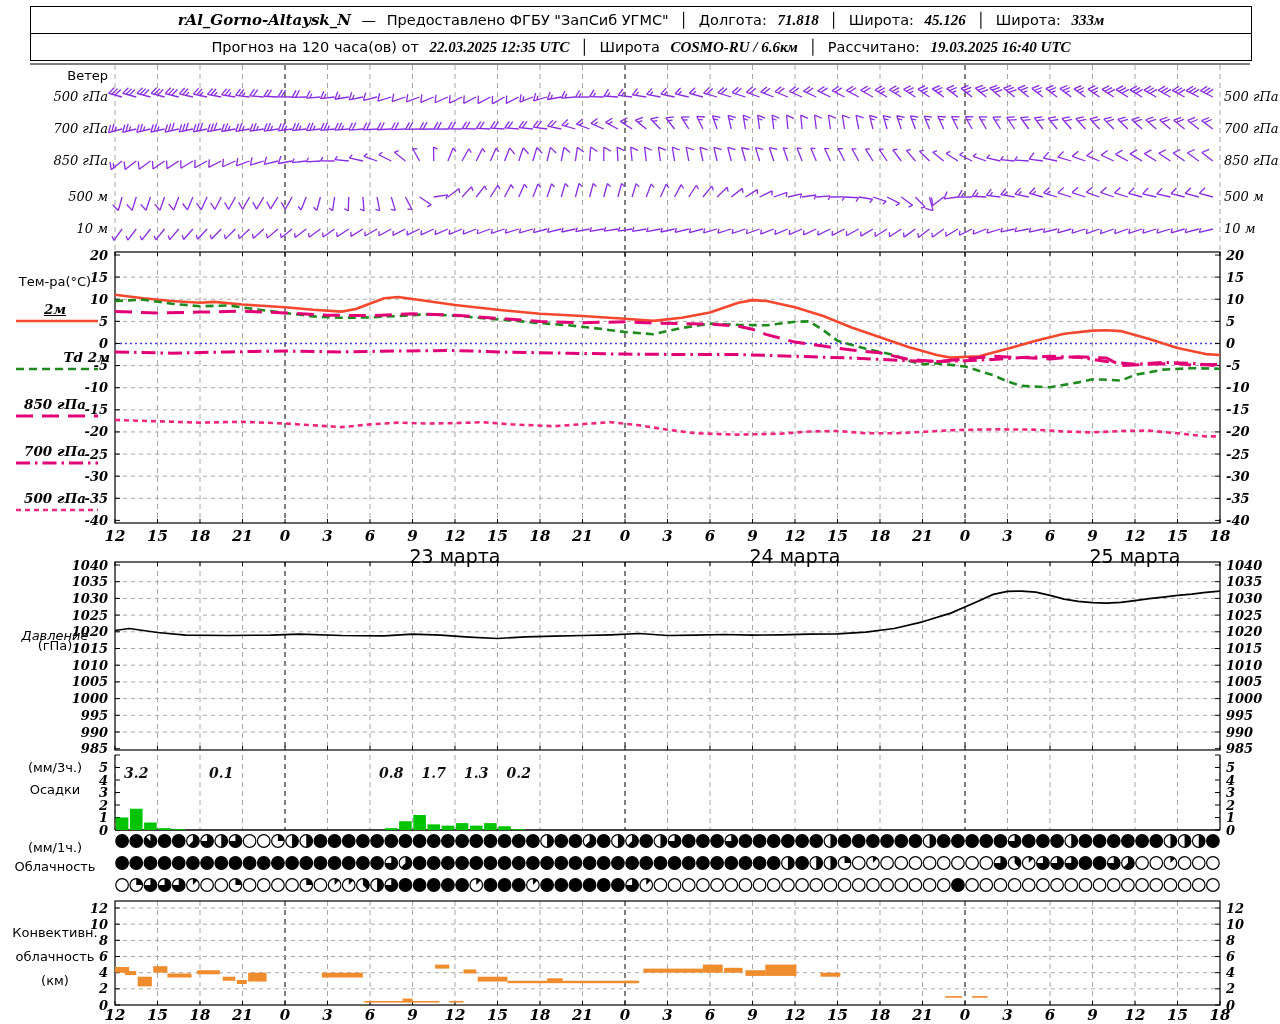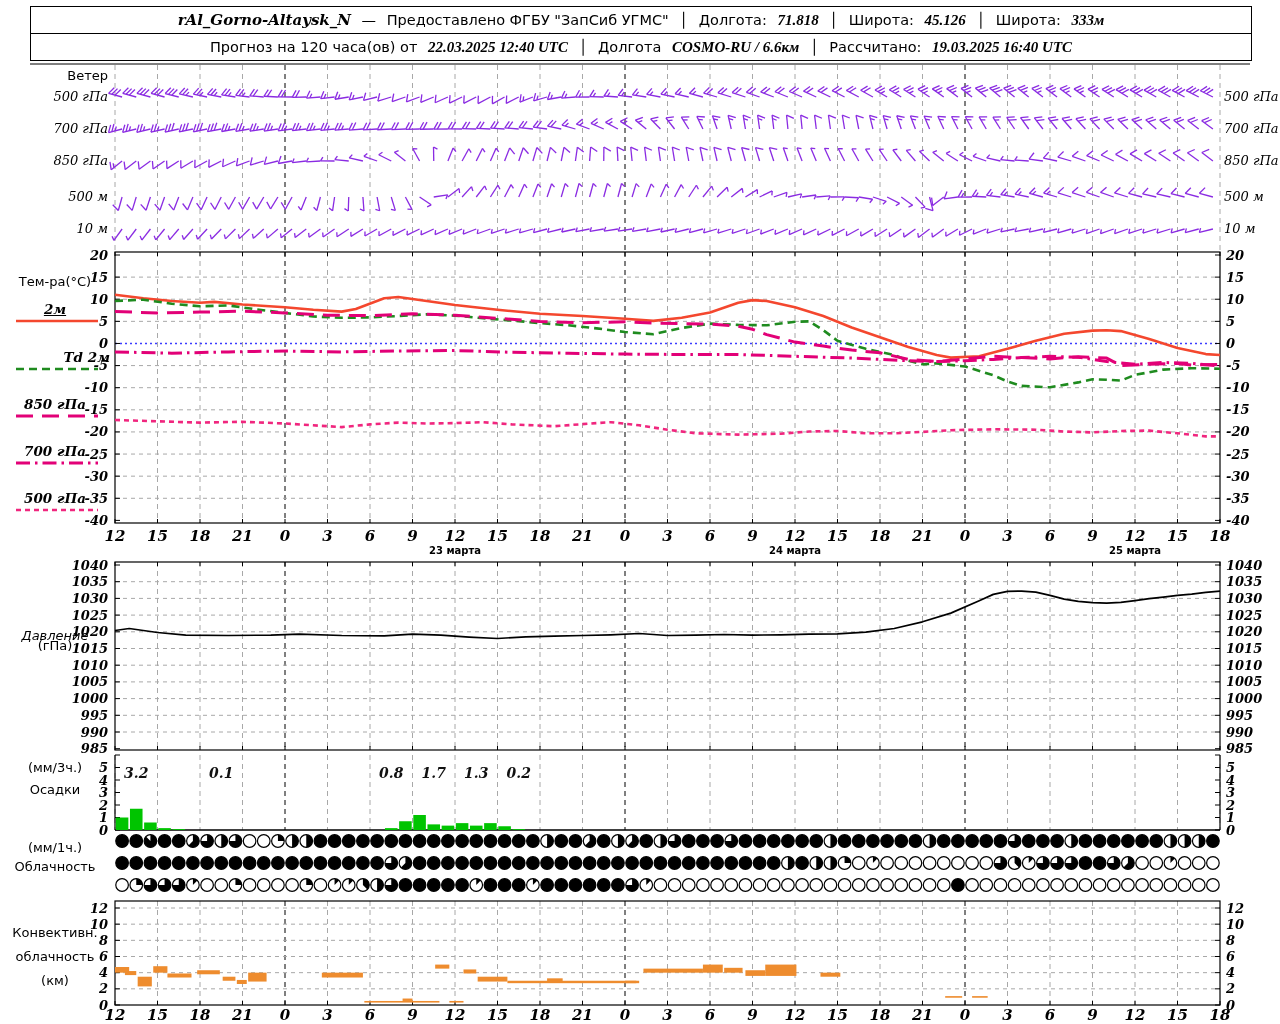--- a/index.html
+++ b/index.html
@@ -11,21 +11,21 @@
   .hrow+.hrow{border-top:1px solid #000;}
   .hrow span{margin:0 3px;}
   .st{font-family:"DejaVu Serif",serif;font-style:italic;font-weight:bold;font-size:15px;}
   .val{font-family:Liberation Serif, serif;font-style:italic;font-weight:bold;font-size:15px;}
   .sep{display:inline-block;margin:0 8px;color:#000;}
   .cap{position:absolute;left:0;width:110px;text-align:center;font-size:13px;z-index:4;}
   .capr{position:absolute;width:110px;text-align:right;font-size:13px;z-index:4;}
   .wlab{position:absolute;font-family:"DejaVu Serif",serif;font-style:italic;font-size:13px;z-index:4;}
   .wlabL{width:108px;text-align:right;left:0;}
   .wlabR{left:1224px;text-align:left;width:70px;}
-  .dlab{position:absolute;transform:translateX(-50%);font-size:10px;z-index:4;white-space:nowrap;font-weight:bold;}
+  .dlab{position:absolute;transform:translateX(-50%);font-size:19px;z-index:4;white-space:nowrap;}
   .legend-line{position:absolute;left:14px;z-index:4;}
   .lg{position:absolute;left:0;width:110px;text-align:center;z-index:4;
       font-family:"DejaVu Serif",serif;font-style:italic;font-weight:bold;font-size:13.5px;}
 </style>
 </head>
 <body>
 
 <div class="page">
 
   <svg id="chart" width="1280" height="1024">
@@ -2012,23 +2012,23 @@
       <span class="val">71.818</span>
       <span class="sep">│</span>
       <span>Широта:</span>
       <span class="val">45.126</span>
       <span class="sep">│</span>
       <span>Широта:</span>
       <span class="val">333м</span>
     </div>
     <div class="hrow">
       <span>Прогноз на 120 часа(ов) от</span>
-      <span class="val">22.03.2025 12:40 UTC</span>
+      <span class="val">22.03.2025 12:35 UTC</span>
       <span class="sep">│</span>
-      <span>Долгота</span>
+      <span>Широта</span>
       <span class="val">COSMO-RU / 6.6км</span>
       <span class="sep">│</span>
       <span>Рассчитано:</span>
       <span class="val">19.03.2025 16:40 UTC</span>
     </div>
   </div>
 
   <div class="capr wlabL" style="top:68px;">Ветер</div>
   <div class="wlab wlabL" style="top:89px;">500 гПа</div>
   <div class="wlab wlabL" style="top:121px;">700 гПа</div>

